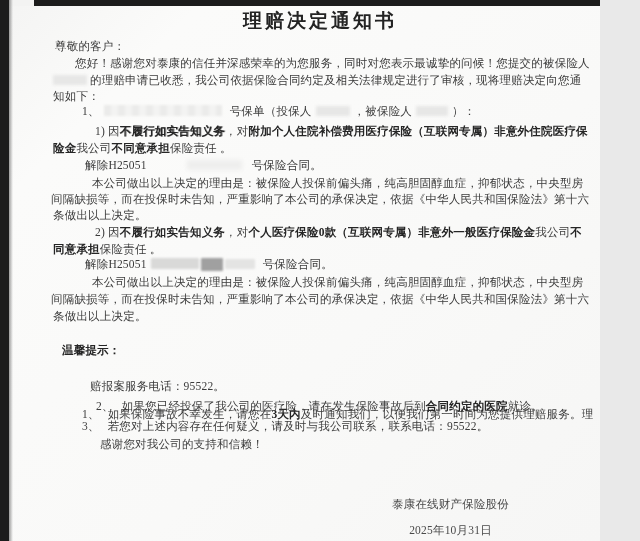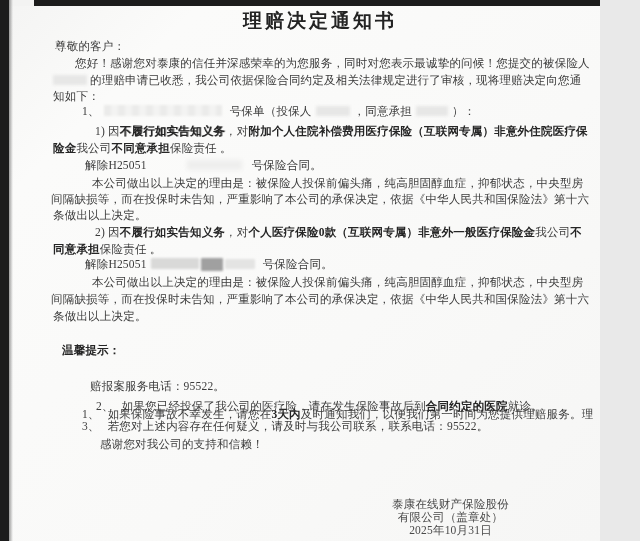--- a/index.html
+++ b/index.html
@@ -44,21 +44,21 @@
   <div class="ln title">理赔决定通知书</div>
 
   <div class="ln" style="left:55px;top:39px;">尊敬的客户：</div>
 
   <div class="ln" style="left:75px;top:56px;">您好！感谢您对泰康的信任并深感荣幸的为您服务，同时对您表示最诚挚的问候！您提交的被保险人</div>
 
   <div class="ln" style="left:53px;top:73px;"><span class="redact r-name" style="margin-right:3px;"></span><span>的理赔申请已收悉，我公司依据保险合同约定及相关法律规定进行了审核，现将理赔决定向您通</span></div>
 
   <div class="ln" style="left:53px;top:89px;">知如下：</div>
 
-  <div class="ln" style="left:82px;top:104px;"><span>1、</span><span class="redact r-policy"></span><span>号保单（投保人</span><span class="redact r-name" style="margin:0 4px;"></span><span>，同意承担</span><span class="redact r-name" style="width:32px;margin:0 4px;"></span><span>）：</span></div>
+  <div class="ln" style="left:82px;top:104px;"><span>1、</span><span class="redact r-policy"></span><span>号保单（投保人</span><span class="redact r-name" style="margin:0 4px;"></span><span>，被保险人</span><span class="redact r-name" style="width:32px;margin:0 4px;"></span><span>）：</span></div>
 
   <div class="ln" style="left:95px;top:124px;"><span>1) 因</span><span class="b garble">不履行如实告知义务</span><span>，对</span><span class="b">附加个人住院补偿费用医疗保险（互联网专属）非意外住院医疗保</span></div>
 
   <div class="ln" style="left:53px;top:141px;"><span class="b">险金</span><span>我公司</span><span class="b">不同意承担</span><span>保险责任 。</span></div>
 
   <div class="ln" style="left:85px;top:158px;"><span>解除H25051</span><span class="redact r-faint"></span><span class="gap10">号保险合同。</span></div>
 
   <div class="ln" style="left:92px;top:176px;">本公司做出以上决定的理由是：被保险人投保前偏头痛，纯高胆固醇血症，抑郁状态，中央型房</div>
   <div class="ln" style="left:51px;top:192px;">间隔缺损等，而在投保时未告知，严重影响了本公司的承保决定，依据《中华人民共和国保险法》第十六</div>
   <div class="ln" style="left:53px;top:208px;">条做出以上决定。</div>
@@ -79,21 +79,20 @@
 
   <div class="ln" style="left:90px;top:379px;">赔报案服务电话：95522。</div>
 
   <div class="ln" style="left:96px;top:399px;"><span class="num">2、</span><span>如果您已经投保了我公司的医疗险，请在发生保险事故后到</span><span class="b">合同约定的医院</span><span>就诊。</span></div>
 
   <div class="ln" style="left:82px;top:419px;"><span class="num">3、</span><span>若您对上述内容存在任何疑义，请及时与我公司联系，联系电话：95522。</span></div>
 
   <div class="ln" style="left:100px;top:437px;">感谢您对我公司的支持和信赖！</div>
 
   <div class="ln footer" style="top:498px;">泰康在线财产保险股份</div>
-  <div class="ln footer" style="top:511px;">有限公司（盖章处）</div>
   <div class="ln footer" style="top:524px;">2025年10月31日</div>
 
   <div class="edge edge-top"></div>
   <div class="edge-top-notch"></div>
   <div class="edge edge-left"></div>
   <div class="edge-left-fringe"></div>
   <div class="edge edge-right"></div>
 
 </div>
 

